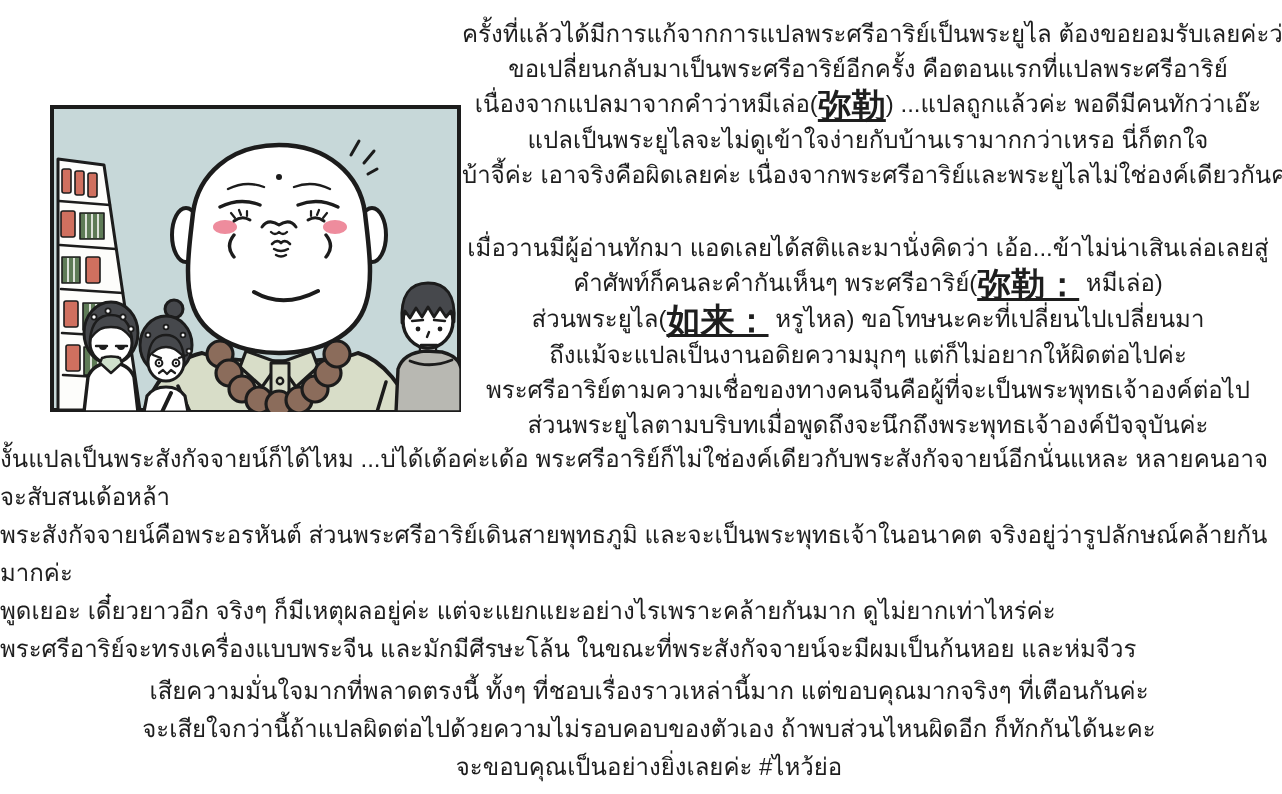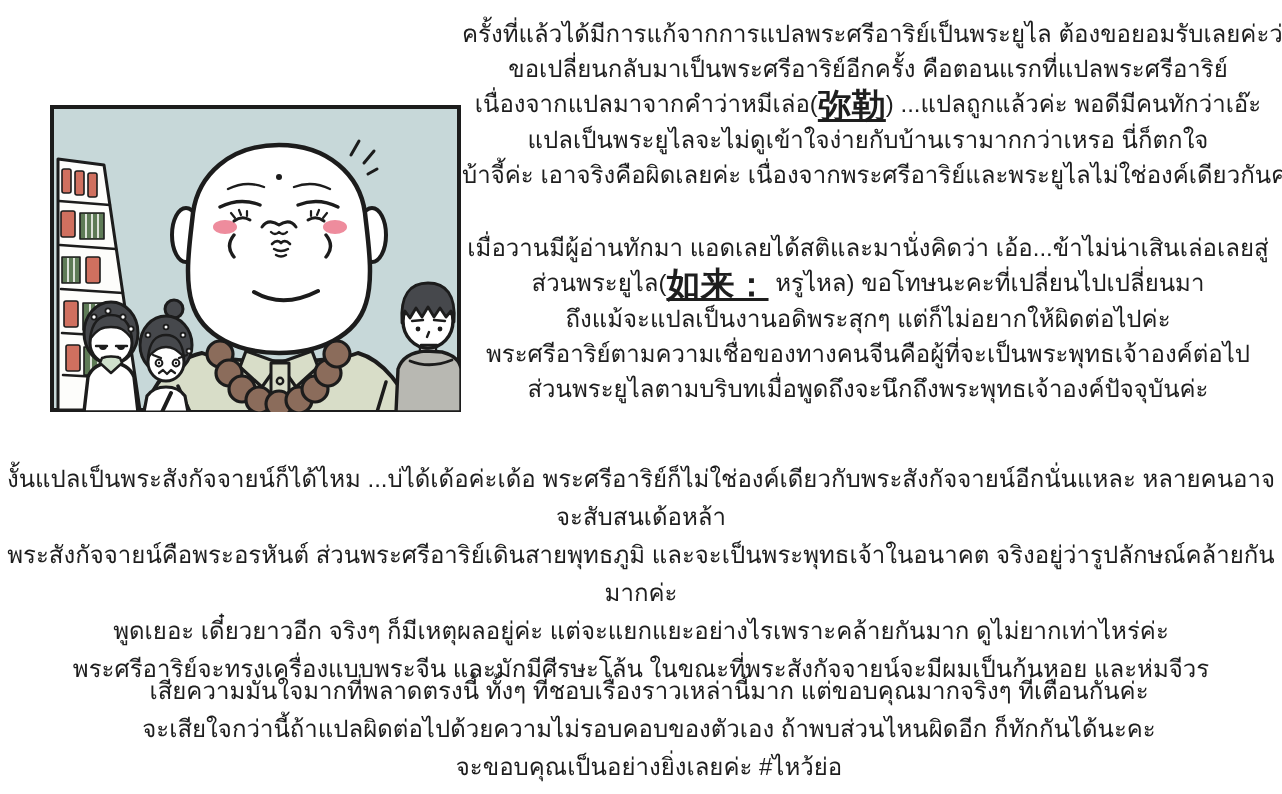--- a/index.html
+++ b/index.html
@@ -3,21 +3,21 @@
 <meta charset="utf-8">
 <style>
   html,body{margin:0;padding:0;background:#ffffff;}
   .canvas{position:relative;width:1282px;height:794px;background:#ffffff;overflow:hidden;
           font-family:"Liberation Sans","DejaVu Sans",sans-serif;color:#1e1e1e;}
   .panel{position:absolute;left:50px;top:105px;width:411px;height:307px;}
   .col-right{position:absolute;left:462px;top:16px;width:812px;text-align:center;}
   .para{font-size:24px;line-height:35px;}
   .para .line{white-space:nowrap;}
   .para-gap{margin-top:38px;}
-  .p3{position:absolute;left:0;top:460px;width:1282px;text-align:center;font-size:24px;line-height:38px;}
+  .p3{position:absolute;left:0;top:440px;width:1282px;font-size:24px;line-height:38px;}
   .p4{position:absolute;left:8px;top:672px;width:1282px;text-align:center;font-size:24px;line-height:38px;}
   .cjk{font-size:34px;font-weight:bold;line-height:1;vertical-align:-5px;text-decoration:underline;}
   svg .ink{stroke:#1c1c1c;stroke-linecap:round;stroke-linejoin:round;}
 </style>
 </head>
 <body>
 
 <div class="canvas">
 
   <svg class="panel" viewBox="0 0 411 307">
@@ -186,22 +186,23 @@
   <div class="col-right">
     <div class="para">
         <div class="line"><span>ครั้งที่แล้วได้มีการแก้จากการแปลพระศรีอาริย์เป็นพระยูไล ต้องขอยอมรับเลยค่ะว่า</span></div>
         <div class="line"><span>ขอเปลี่ยนกลับมาเป็นพระศรีอาริย์อีกครั้ง คือตอนแรกที่แปลพระศรีอาริย์</span></div>
         <div class="line"><span>เนื่องจากแปลมาจากคำว่าหมีเล่อ(</span><span class="cjk">弥勒</span><span>) ...แปลถูกแล้วค่ะ พอดีมีคนทักว่าเอ๊ะ</span></div>
         <div class="line"><span>แปลเป็นพระยูไลจะไม่ดูเข้าใจง่ายกับบ้านเรามากกว่าเหรอ นี่ก็ตกใจ</span></div>
         <div class="line"><span>บ้าจี้ค่ะ เอาจริงคือผิดเลยค่ะ เนื่องจากพระศรีอาริย์และพระยูไลไม่ใช่องค์เดียวกันค่ะ อุแง</span></div>
       </div>
     <div class="para para-gap">
         <div class="line"><span>เมื่อวานมีผู้อ่านทักมา แอดเลยได้สติและมานั่งคิดว่า เอ้อ...ข้าไม่น่าเสินเล่อเลยสู่</span></div>
+        <div class="line"><span>คำศัพท์ก็คนละคำกันเห็นๆ พระศรีอาริย์(</span><span class="cjk">弥勒：</span><span> หมีเล่อ)</span></div>
         <div class="line"><span>ส่วนพระยูไล(</span><span class="cjk">如来：</span><span> หรูไหล) ขอโทษนะคะที่เปลี่ยนไปเปลี่ยนมา</span></div>
-        <div class="line"><span>ถึงแม้จะแปลเป็นงานอดิพระสุกๆ แต่ก็ไม่อยากให้ผิดต่อไปค่ะ</span></div>
+        <div class="line"><span>ถึงแม้จะแปลเป็นงานอดิยความมุกๆ แต่ก็ไม่อยากให้ผิดต่อไปค่ะ</span></div>
         <div class="line"><span>พระศรีอาริย์ตามความเชื่อของทางคนจีนคือผู้ที่จะเป็นพระพุทธเจ้าองค์ต่อไป</span></div>
         <div class="line"><span>ส่วนพระยูไลตามบริบทเมื่อพูดถึงจะนึกถึงพระพุทธเจ้าองค์ปัจจุบันค่ะ</span></div>
       </div>
   </div>
 
   <div class="p3">
       <div class="line"><span>งั้นแปลเป็นพระสังกัจจายน์ก็ได้ไหม ...บ่ได้เด้อค่ะเด้อ พระศรีอาริย์ก็ไม่ใช่องค์เดียวกับพระสังกัจจายน์อีกนั่นแหละ หลายคนอาจจะสับสนเด้อหล้า</span></div>
       <div class="line"><span>พระสังกัจจายน์คือพระอรหันต์ ส่วนพระศรีอาริย์เดินสายพุทธภูมิ และจะเป็นพระพุทธเจ้าในอนาคต จริงอยู่ว่ารูปลักษณ์คล้ายกันมากค่ะ</span></div>
       <div class="line"><span>พูดเยอะ เดี๋ยวยาวอีก จริงๆ ก็มีเหตุผลอยู่ค่ะ แต่จะแยกแยะอย่างไรเพราะคล้ายกันมาก ดูไม่ยากเท่าไหร่ค่ะ</span></div>
       <div class="line"><span>พระศรีอาริย์จะทรงเครื่องแบบพระจีน และมักมีศีรษะโล้น ในขณะที่พระสังกัจจายน์จะมีผมเป็นก้นหอย และห่มจีวร</span></div>

